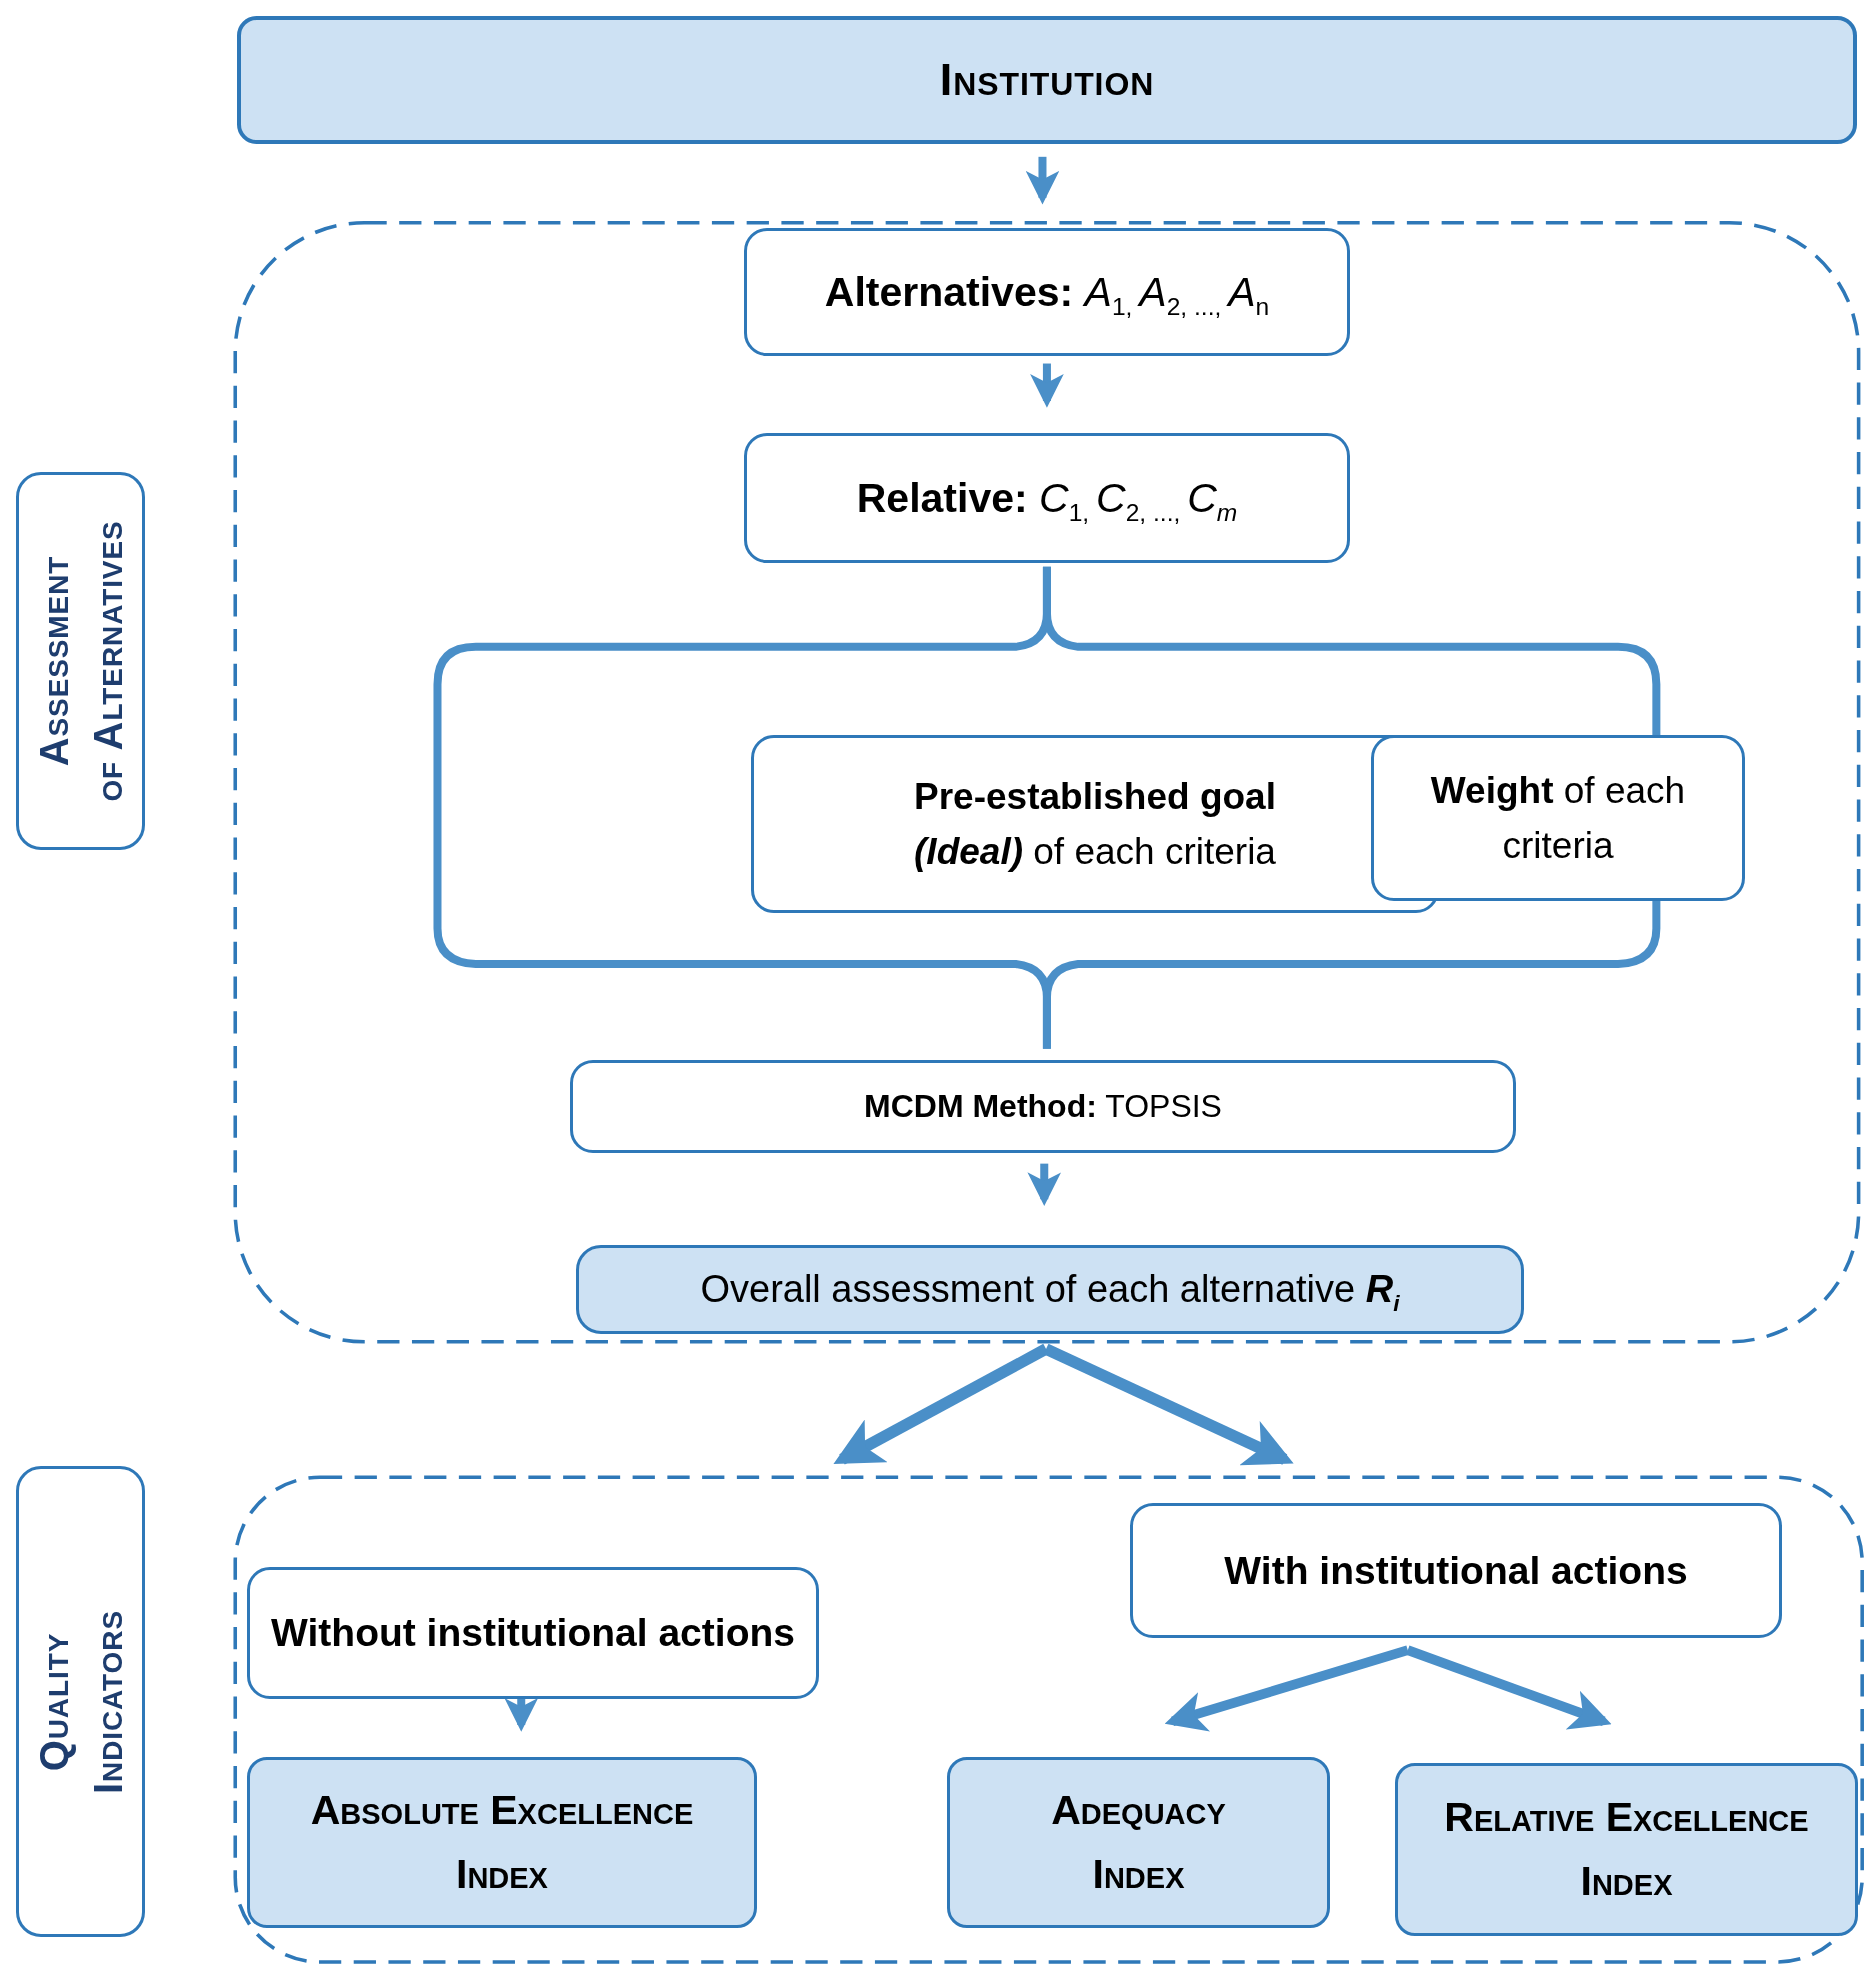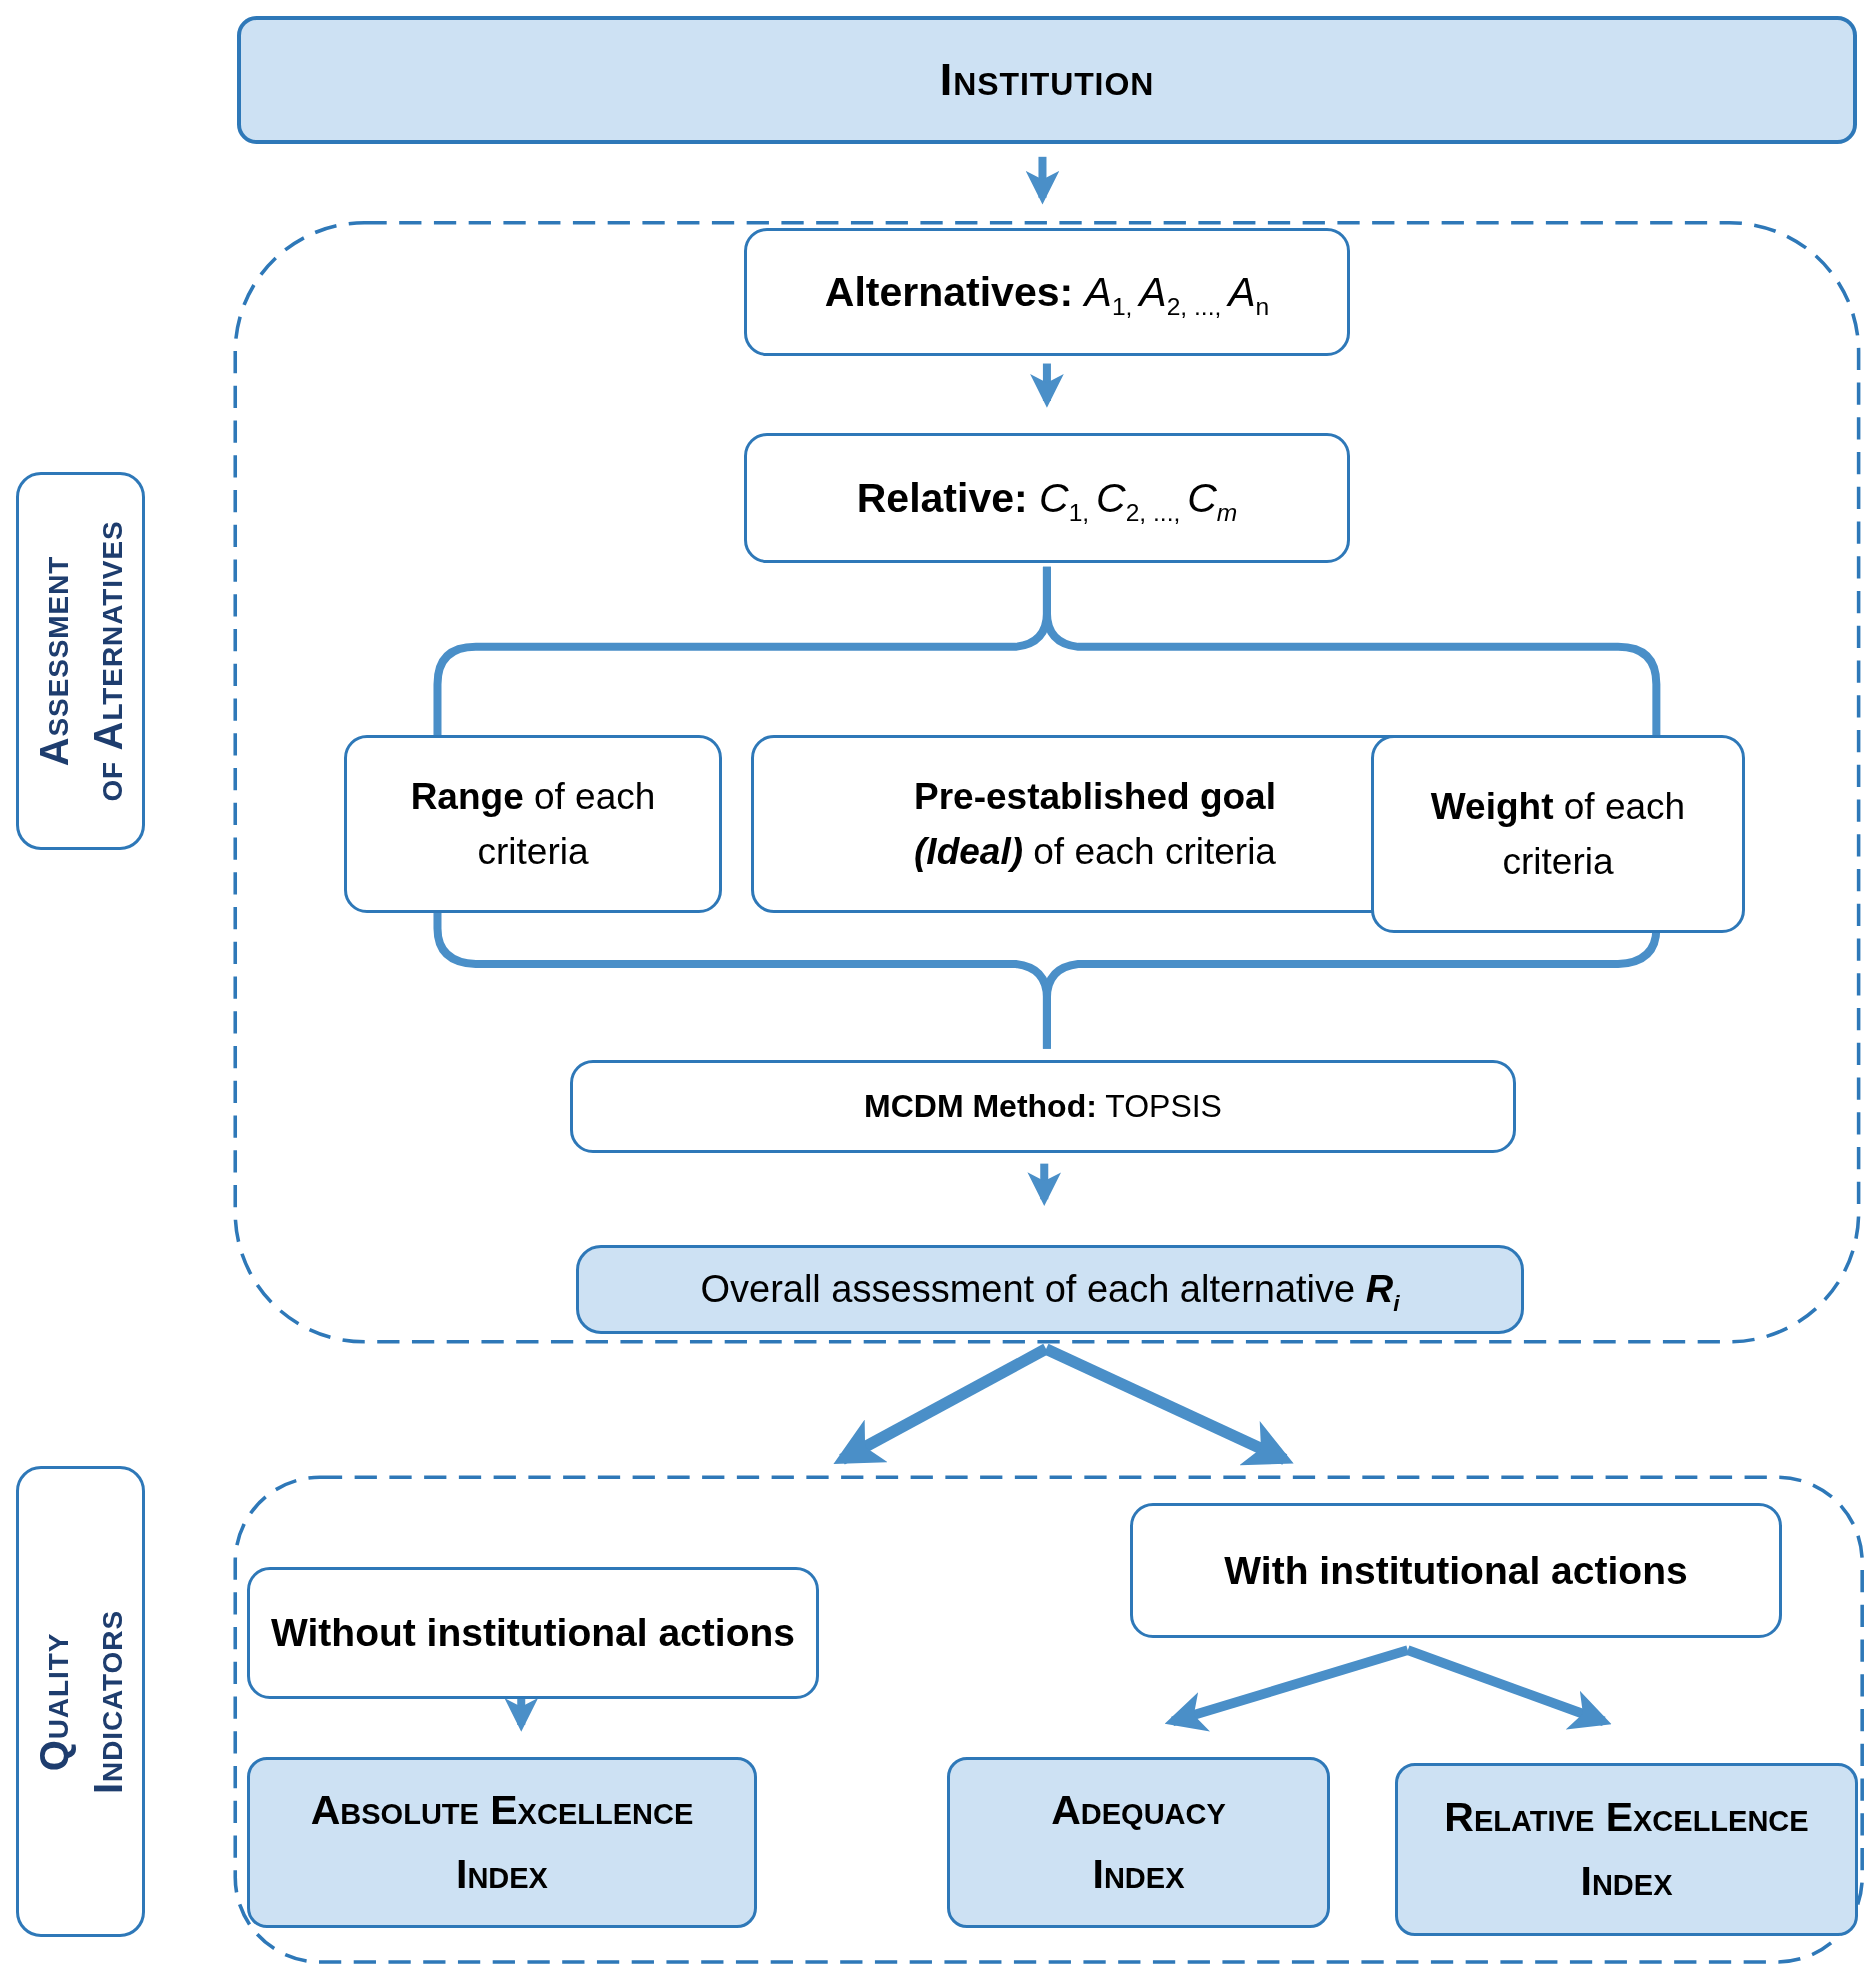--- a/index.html
+++ b/index.html
@@ -79,29 +79,26 @@
   </div>
 
   <div class="node stepbox" style="left:744px;top:228px;width:606px;height:128px;">
       <span><span class="seg-b">Alternatives:  </span><span class="seg-i">A</span><sub>1, </sub><span class="seg-i">A</span><sub>2, ..., </sub><span class="seg-i">A</span><sub>n</sub></span>
     </div>
 
   <div class="node stepbox" style="left:744px;top:433px;width:606px;height:130px;">
       <span><span class="seg-b">Relative:  </span><span class="seg-i">C</span><sub>1, </sub><span class="seg-i">C</span><sub>2, ..., </sub><span class="seg-i">C</span><sub class="seg-i">m</sub></span>
     </div>
 
-  <div class="node tri" style="left:344px;top:735px;width:378px;height:178px;">
-      <span><span class="seg-b">Range</span><span> of each criteria</span></span>
-    </div>
 
   <div class="node tri" style="left:751px;top:735px;width:688px;height:178px;">
       <span><span class="seg-b">Pre-established goal</span><br><span class="seg-b seg-i">(Ideal)</span><span> of each criteria</span></span>
     </div>
 
-  <div class="node tri" style="left:1371px;top:735px;width:374px;height:198px;">
+  <div class="node tri" style="left:1371px;top:735px;width:374px;height:166px;">
       <span><span class="seg-b">Weight</span><span> of each criteria</span></span>
     </div>
 
   <div class="node mcdm" style="left:570px;top:1060px;width:946px;height:93px;">
       <span><span class="seg-b">MCDM Method:</span><span>  TOPSIS</span></span>
     </div>
 
   <div class="node filled overall" style="left:576px;top:1245px;width:948px;height:89px;">
       <span><span>Overall assessment of each alternative </span><span class="seg-b seg-i">R</span><sub class="seg-b seg-i">i</sub></span>
     </div>

